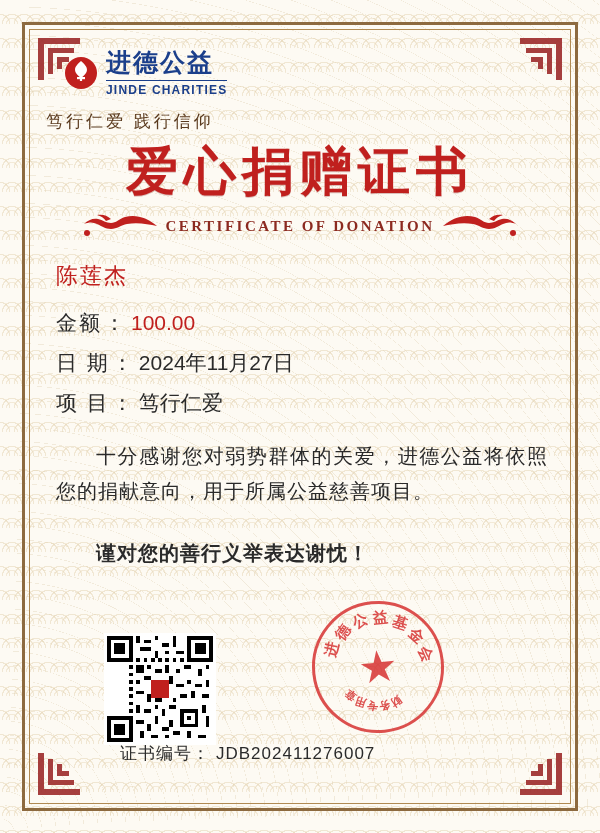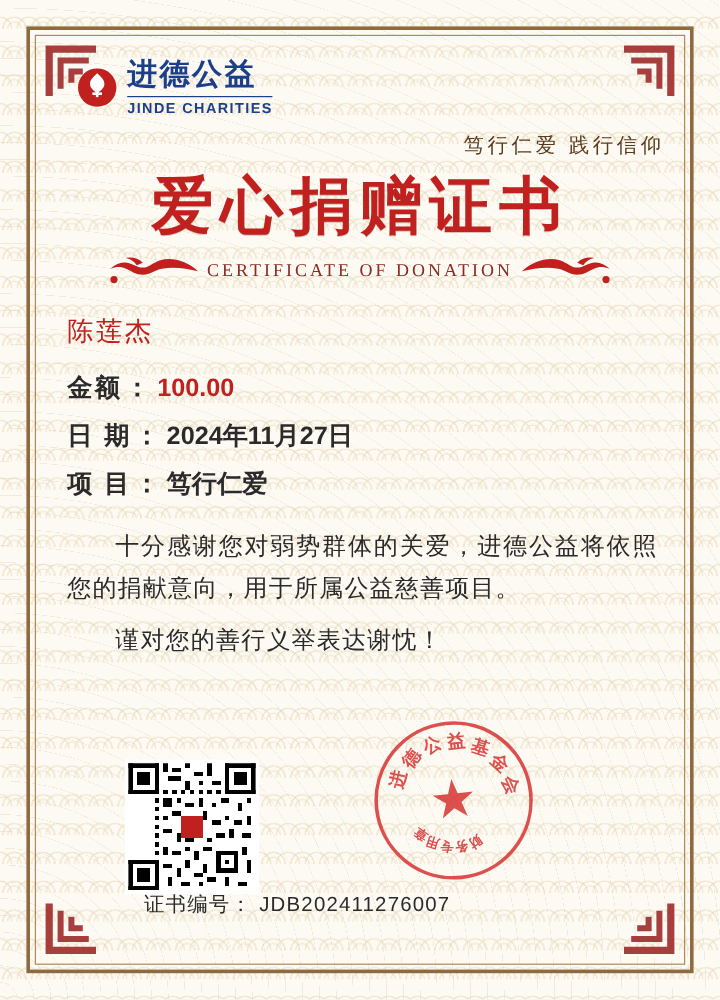--- a/index.html
+++ b/index.html
@@ -99,21 +99,21 @@
     font-weight: bold;
     letter-spacing: 1.2px;
     color: #1b3f8b;
     border-top: 1px solid #1b3f8b;
     padding-top: 3px;
   }
 
   
   .slogan {
     margin-top: 14px;
-    text-align: right;
+    text-align: left;
     font-size: 17px;
     color: #5a3a1e;
     letter-spacing: 3px;
     font-family: "Liberation Sans", sans-serif;
   }
   .main-title {
     margin-top: 4px;
     text-align: center;
     font-size: 52px;
     font-weight: bold;
@@ -129,32 +129,33 @@
     justify-content: center;
     gap: 6px;
   }
   .flourish { color: #c0201e; }
   .flourish svg { display: block; }
   .sub-title {
     font-size: 15px;
     letter-spacing: 2.5px;
     color: #8c2a20;
     font-family: "Liberation Serif", serif;
+    font-weight: bold;
   }
 
   
   .recipient {
     margin-top: 22px;
     padding-left: 10px;
     font-size: 22px;
     color: #c0201e;
     letter-spacing: 2px;
   }
 
-  .fields { margin-top: 18px; padding-left: 10px; font-weight: bold; }
+  .fields { margin-top: 18px; padding-left: 10px; }
   .field-row {
     display: flex;
     align-items: baseline;
     margin-bottom: 12px;
     font-size: 21px;
     color: #2a2a2a;
   }
   .field-label {
     letter-spacing: 2px;
     color: #2a2a2a;
@@ -168,21 +169,21 @@
     margin-top: 22px;
     padding-left: 10px;
     padding-right: 6px;
     font-size: 20px;
     line-height: 1.75;
     color: #2a2a2a;
     text-indent: 2em;
     letter-spacing: 1px;
     text-align: justify;
   }
-  .paragraph.second { margin-top: 8px; }
+  .paragraph.second { margin-top: 27px; font-weight: bold; }
 
   
   .footer {
     position: absolute;
     left: 0; right: 0;
     bottom: 36px;
     height: 160px;
   }
   .qr {
     position: absolute;

